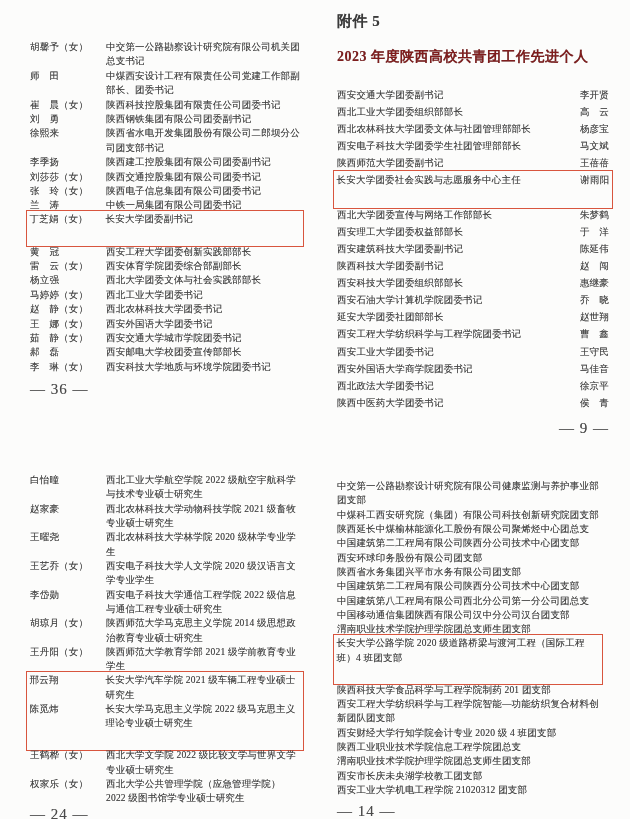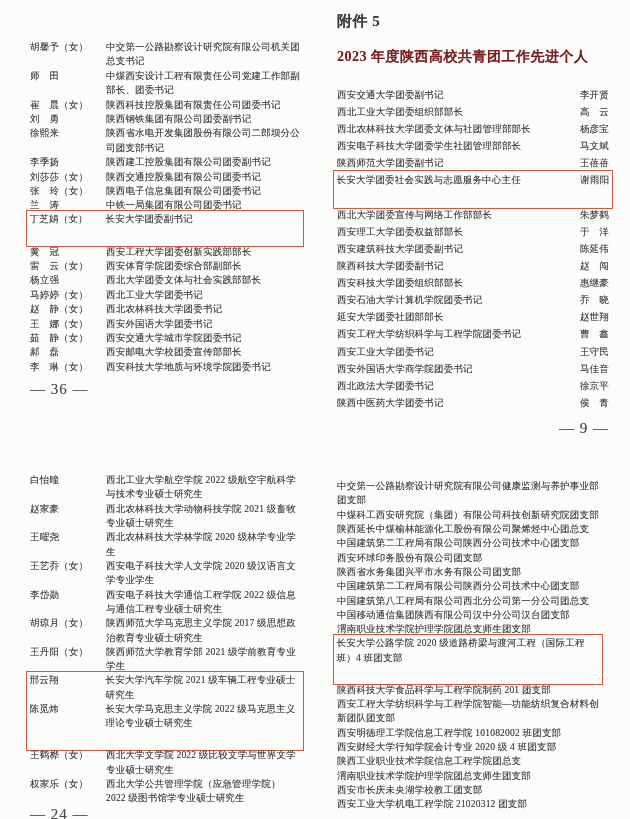--- a/index.html
+++ b/index.html
@@ -281,21 +281,21 @@
           <span class="desc">西安电子科技大学人文学院 2020 级汉语言文学专业学生</span>
         </div>
 
         <div class="row two-col">
           <span class="name">李岱勋</span>
           <span class="desc">西安电子科技大学通信工程学院 2022 级信息与通信工程专业硕士研究生</span>
         </div>
 
         <div class="row two-col">
           <span class="name">胡琼月（女）</span>
-          <span class="desc">陕西师范大学马克思主义学院 2017 级思想政治教育专业硕士研究生</span>
+          <span class="desc">陕西师范大学马克思主义学院 2014 级思想政治教育专业硕士研究生</span>
         </div>
 
         <div class="row two-col">
           <span class="name">王丹阳（女）</span>
           <span class="desc">陕西师范大学教育学部 2021 级学前教育专业学生</span>
         </div>
 
         <div class="row two-col boxed boxed-start">
           <span class="name">邢云翔</span>
           <span class="desc">长安大学汽车学院 2021 级车辆工程专业硕士研究生</span>
@@ -367,23 +367,20 @@
         </div>
 
         <div class="row">
           <span class="entry-text">陕西科技大学食品科学与工程学院制药 201 团支部</span>
         </div>
 
         <div class="row">
           <span class="entry-text">西安工程大学纺织科学与工程学院智能—功能纺织复合材料创新团队团支部</span>
         </div>
 
-        <div class="row">
-          <span class="entry-text">西安明德理工学院信息工程学院 101082002 班团支部</span>
-        </div>
 
         <div class="row">
           <span class="entry-text">西安财经大学行知学院会计专业 2020 级 4 班团支部</span>
         </div>
 
         <div class="row">
           <span class="entry-text">陕西工业职业技术学院信息工程学院团总支</span>
         </div>
 
         <div class="row">

